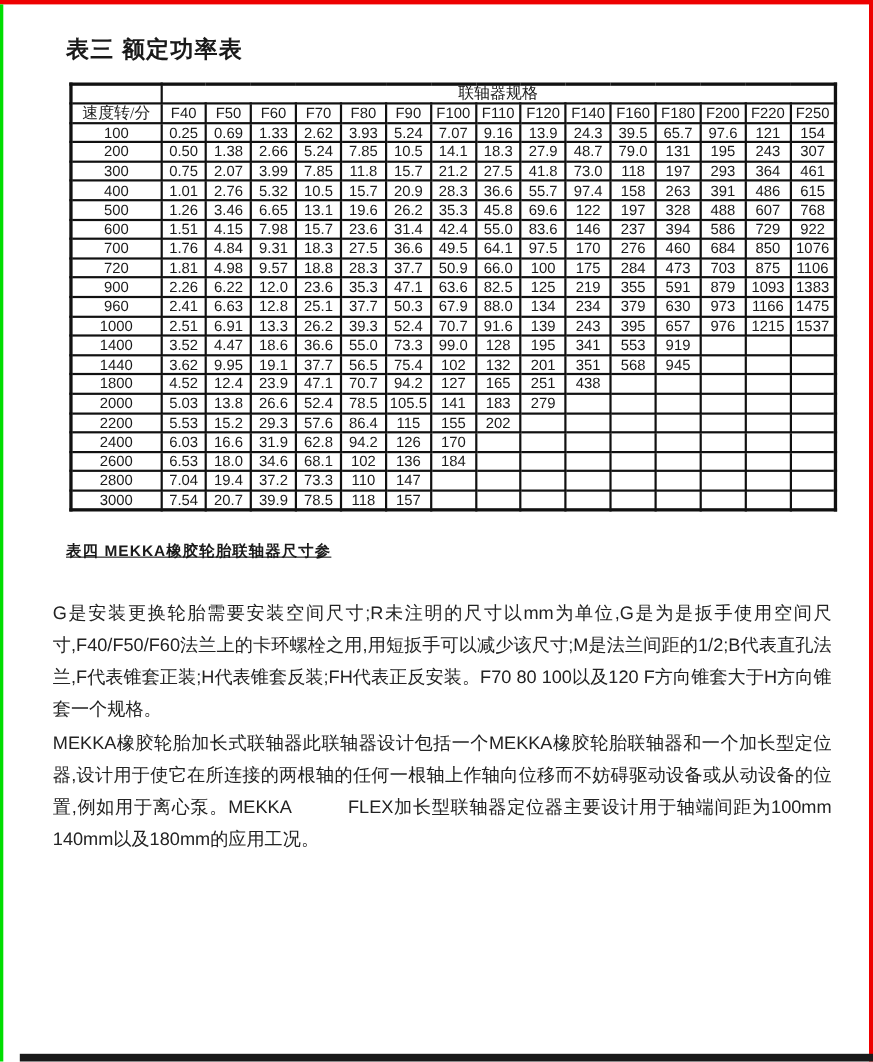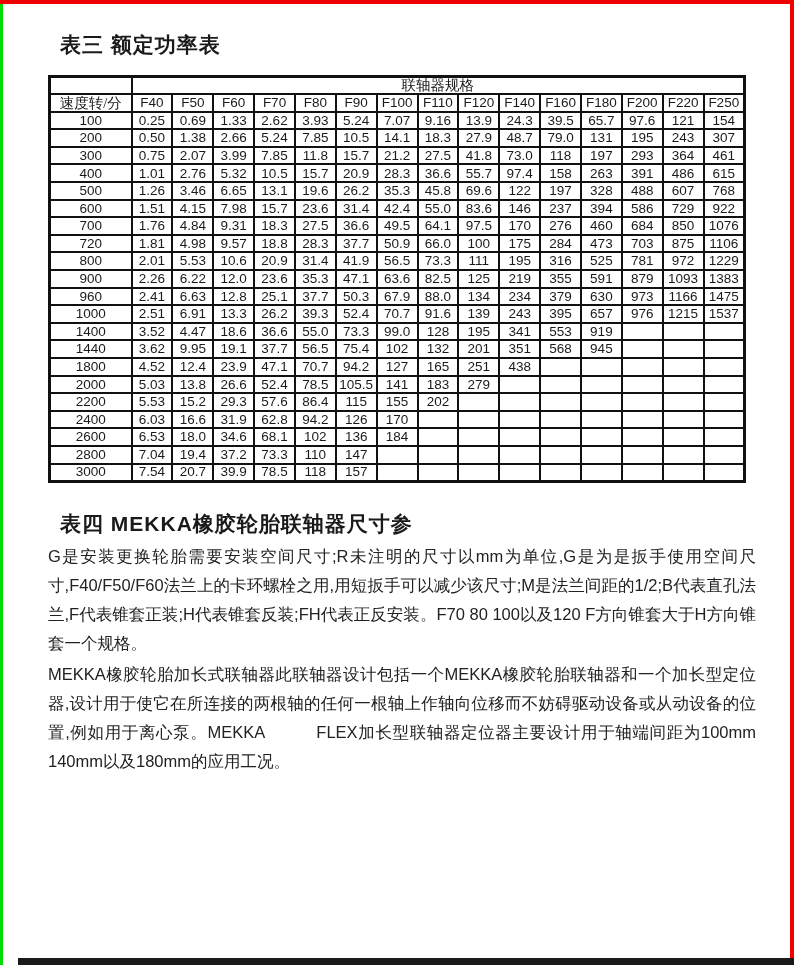--- a/index.html
+++ b/index.html
@@ -21,21 +21,21 @@
 
   h1.t3-title {
     margin: 31px 0 15px 60px;
     font-size: 21px;
     font-weight: bold;
     letter-spacing: 1px;
   }
   table.power {
     border-collapse: collapse;
     table-layout: fixed;
-    margin: 16px 0 0 48px;
+    margin: 16px 0 0 63px;
     width: 698px;
     background: #fff;
   }
   table.power td {
     border: 2px solid #111;
     height: 17.6px;
     padding: 0 1px;
     text-align: center;
     vertical-align: middle;
     font-size: 13.5px;
@@ -45,26 +45,27 @@
   }
   table.power { border: 3px solid #111; }
   table.power td.cn {
     font-family: "Liberation Serif", "DejaVu Serif", serif;
     font-size: 14.5px;
   }
   table.power col.speed-col { width: 82px; }
 
   h2.t4-title {
     margin: 27px 0 0 60px;
-    font-size: 21px;
+    font-size: 14px;
     font-weight: bold;
     letter-spacing: 1px;
+    text-decoration: underline;
   }
   .body-text {
-    margin: 4px 0 0 48px;
+    margin: 34px 0 0 48px;
     width: 708px;
   }
   .body-text p {
     font-size: 16.5px;
     line-height: 29px;
     text-align: justify;
     margin-bottom: 2px;
     color: #222;
   }
 </style>
@@ -262,38 +263,20 @@
           <td>66.0</td>
           <td>100</td>
           <td>175</td>
           <td>284</td>
           <td>473</td>
           <td>703</td>
           <td>875</td>
           <td>1106</td>
         </tr>
         <tr>
-          <td>800</td>
-          <td>2.01</td>
-          <td>5.53</td>
-          <td>10.6</td>
-          <td>20.9</td>
-          <td>31.4</td>
-          <td>41.9</td>
-          <td>56.5</td>
-          <td>73.3</td>
-          <td>111</td>
-          <td>195</td>
-          <td>316</td>
-          <td>525</td>
-          <td>781</td>
-          <td>972</td>
-          <td>1229</td>
-        </tr>
-        <tr>
           <td>900</td>
           <td>2.26</td>
           <td>6.22</td>
           <td>12.0</td>
           <td>23.6</td>
           <td>35.3</td>
           <td>47.1</td>
           <td>63.6</td>
           <td>82.5</td>
           <td>125</td>

